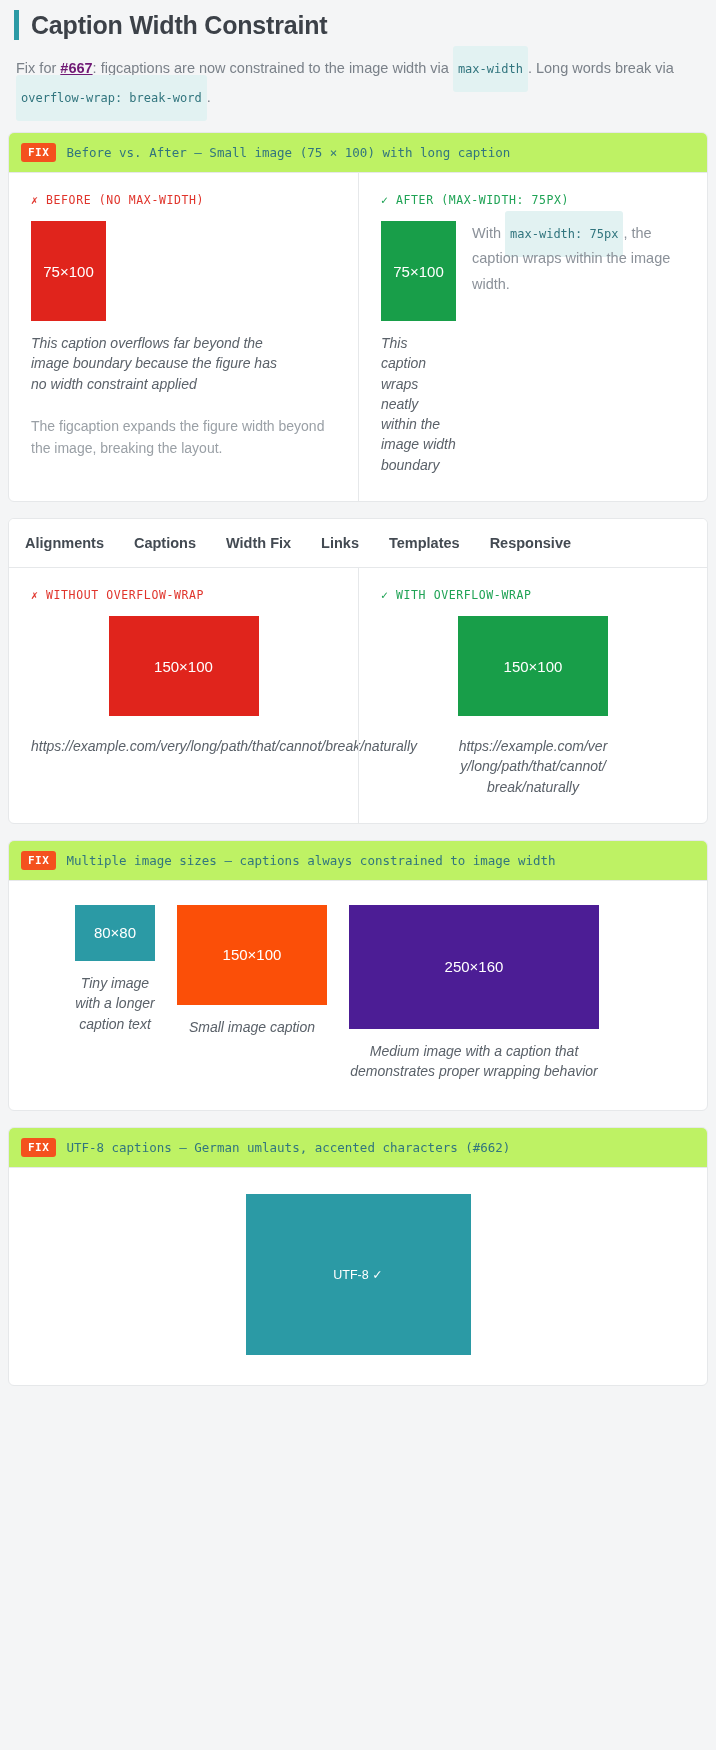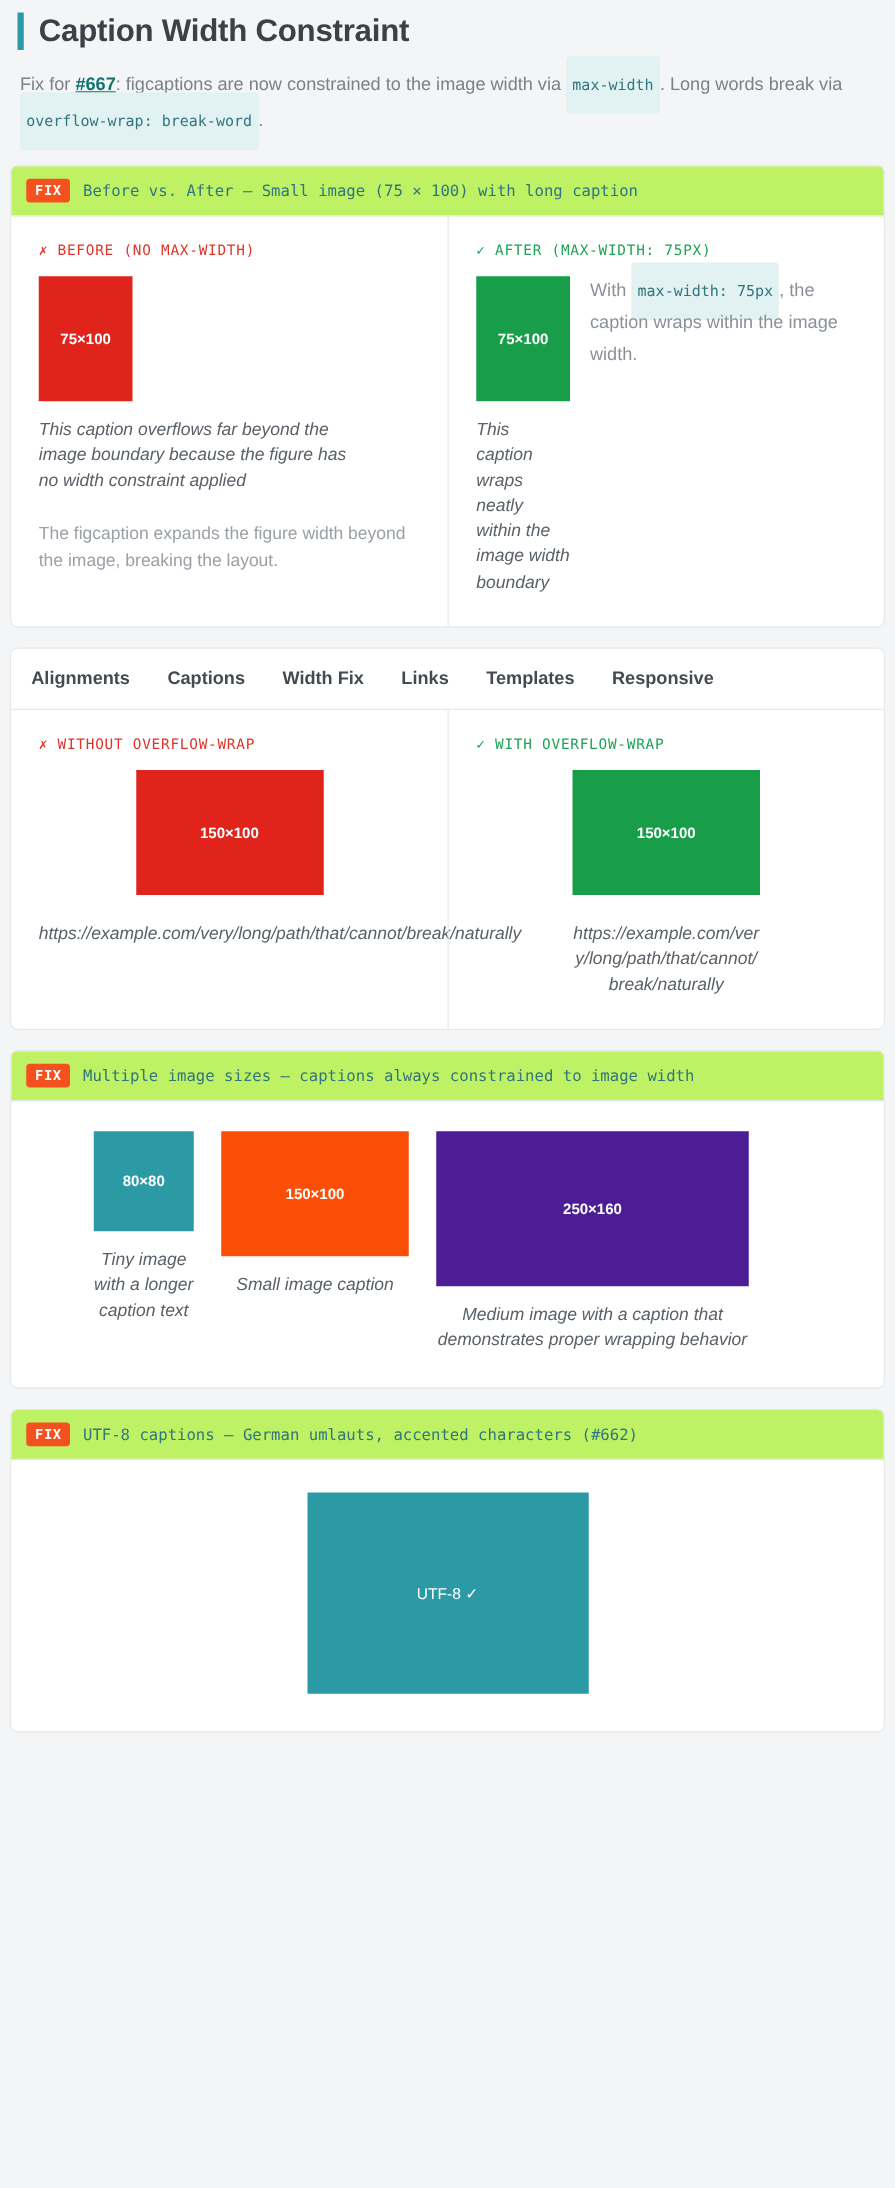--- a/index.html
+++ b/index.html
@@ -27,21 +27,21 @@
     line-height: 1.2;
     letter-spacing: -0.2px;
   }
   .page-intro {
     font-size: 14.5px;
     line-height: 2.0;
     color: #7a8189;
     padding: 0 2px;
   }
   .page-intro a {
-    color: #0f766e;
+    color: #701a75;
     font-weight: bold;
     text-decoration: underline;
   }
   code.inline {
     font-family: "DejaVu Sans Mono", monospace;
     background: #e2f2f2;
     color: #31757e;
     font-size: 12px;
     padding: 16px 5px;
     border-radius: 3px;
@@ -101,22 +101,22 @@
   }
   .col-label.bad { color: #e0342b; }
   .col-label.good { color: #1fa355; }
 
   
   .ph {
     display: flex;
     align-items: center;
     justify-content: center;
     color: #ffffff;
-    font-size: 12px;
-    font-weight: bold;
+    font-size: 15px;
+    font-weight: normal;
     flex: none;
   }
   figure { margin: 0; }
   figcaption {
     font-style: italic;
     font-size: 14px;
     line-height: 1.45;
     color: #5a6169;
     margin-top: 12px;
   }
@@ -287,21 +287,21 @@
   </div>
 
   <div class="card">
     <div class="card-header">
       <span class="badge-fix">FIX</span>
       <span>Multiple image sizes — captions always constrained to image width</span>
     </div>
     <div class="sizes-row">
 
       <figure>
-        <div class="ph" style="width:80px;height:80px;background:#2b9aa5;">
+        <div class="ph" style="width:80px;height:56px;background:#2b9aa5;">
           <span>80×80</span>
         </div>
         <figcaption class="cap-80">Tiny image with a longer caption text</figcaption>
       </figure>
 
       <figure>
         <div class="ph" style="width:150px;height:100px;background:#fb4f08;">
           <span>150×100</span>
         </div>
         <figcaption class="cap-150">Small image caption</figcaption>

